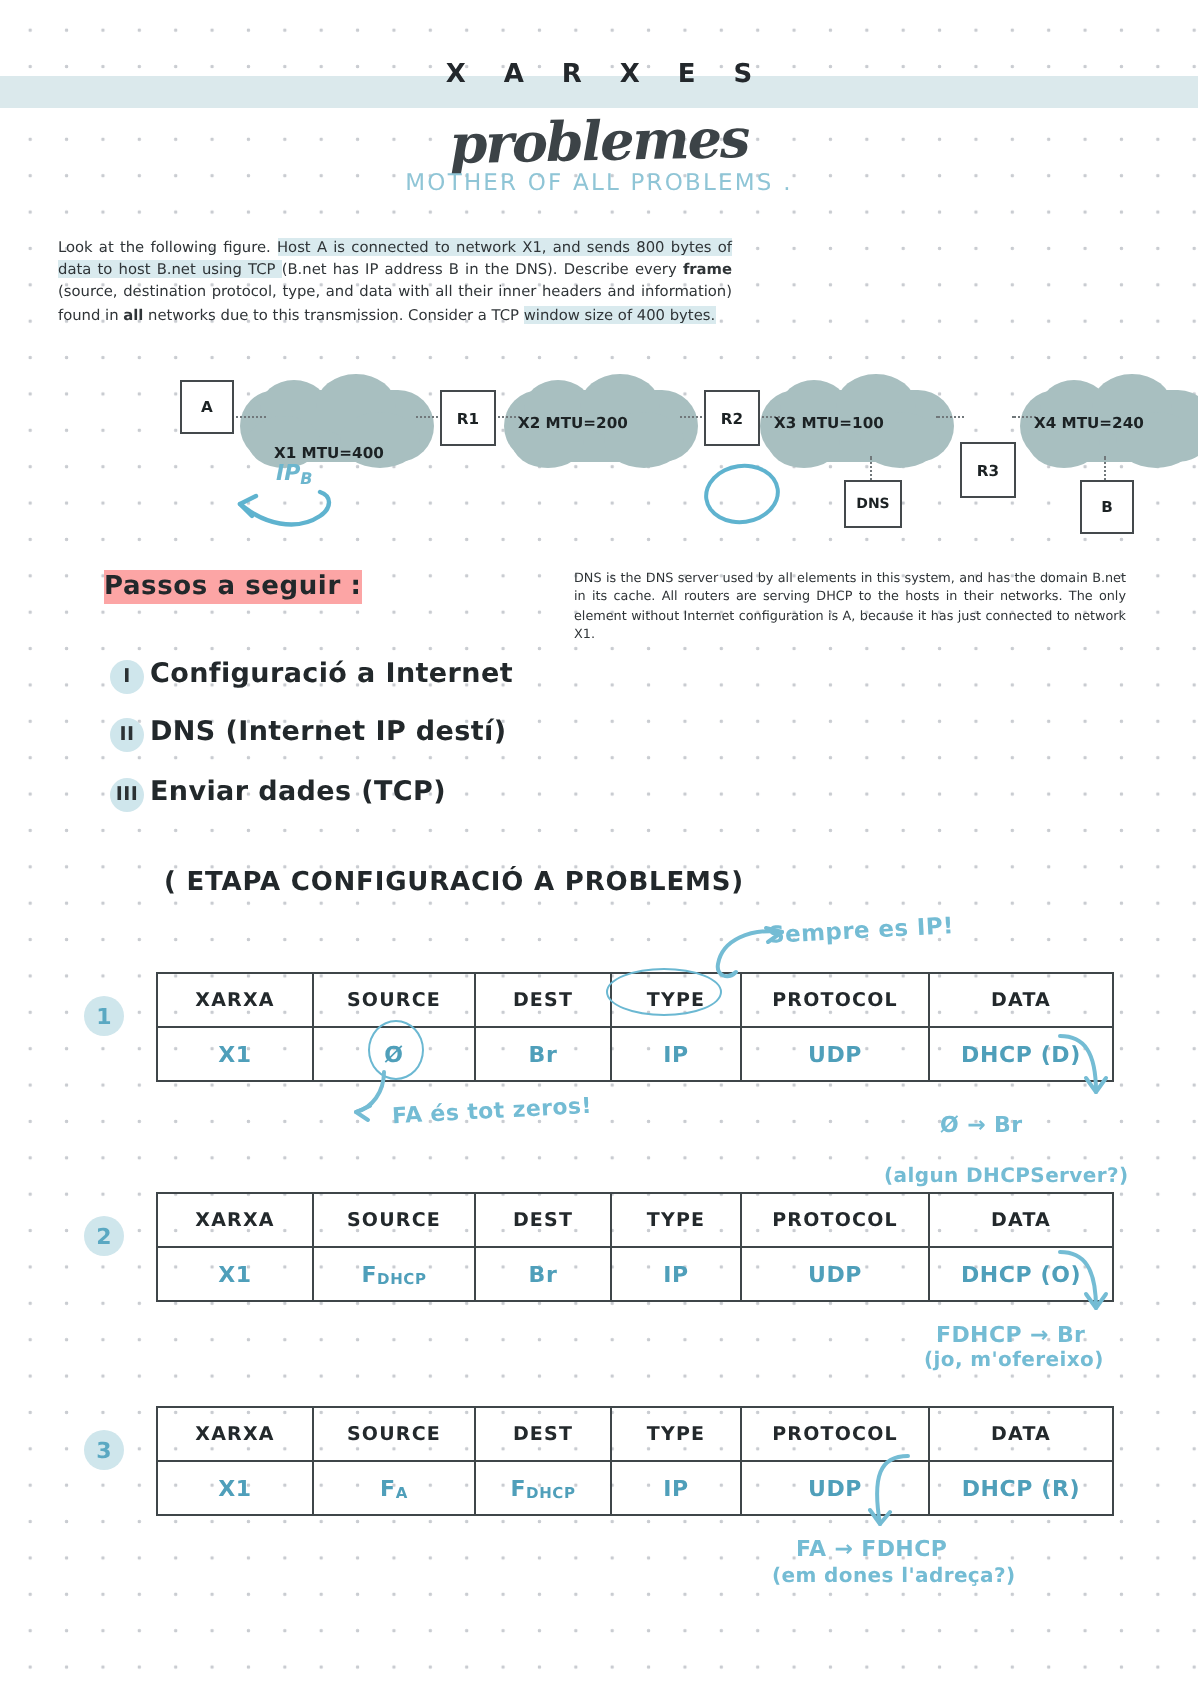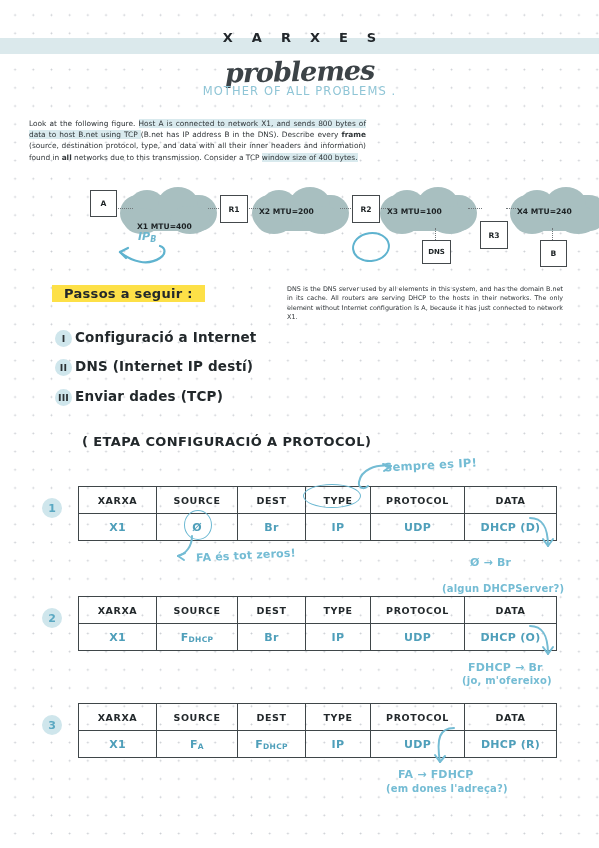--- a/index.html
+++ b/index.html
@@ -81,21 +81,21 @@
   #dns-arrow{position:absolute;left:38px;top:48px;z-index:6;}
 
   
   .hand{
     font-family:"DejaVu Sans", sans-serif;
     color:#22282b;font-weight:bold;
   }
   #steps-title{
     left:52px;top:286px;font-size:13px;letter-spacing:0.3px;
   }
-  #steps-title .hlbox{background:#fde047;padding:1px 12px;}
+  #steps-title .hlbox{background:#fca5a5;padding:1px 0;}
   .step{left:55px;font-size:13.5px;letter-spacing:0.2px;white-space:nowrap;}
   .step .rn{
     display:inline-block;background:#cfe6ec;border-radius:50%;
     width:17px;height:17px;line-height:17px;text-align:center;
     font-size:9.5px;margin-right:3px;color:#2b3134;
   }
   #step-1{top:329px;}
   #step-2{top:358px;}
   #step-3{top:388px;}
 
@@ -228,21 +228,21 @@
 </div>
 
 <div class="abs para" id="dns-para">DNS is the DNS server used by all elements in this system, and has the domain B.net in its cache. All routers are serving DHCP to the hosts in their networks. The only element without Internet configuration is A, because it has just connected to network X1.</div>
 
 <div class="abs hand" id="steps-title"><span class="hlbox">Passos a seguir :</span></div>
 
 <div class="abs hand step" id="step-1"><span class="rn">I</span><span>Configuració a  Internet</span></div>
 <div class="abs hand step" id="step-2"><span class="rn">II</span><span>DNS (Internet  IP destí)</span></div>
 <div class="abs hand step" id="step-3"><span class="rn">III</span><span>Enviar dades  (TCP)</span></div>
 
-<div class="abs hand" id="stage-title">( ETAPA CONFIGURACIÓ A PROTOCOL)</div>
+<div class="abs hand" id="stage-title">( ETAPA CONFIGURACIÓ A PROBLEMS)</div>
 
 <div class="rowbadge" id="badge1">1</div>
 <table class="tbl" id="tbl1">
   <tbody>
       <tr>
     <th style="width:75px">XARXA</th>
     <th style="width:78px">SOURCE</th>
     <th style="width:65px">DEST</th>
     <th style="width:62px">TYPE</th>
     <th style="width:91px">PROTOCOL</th>

